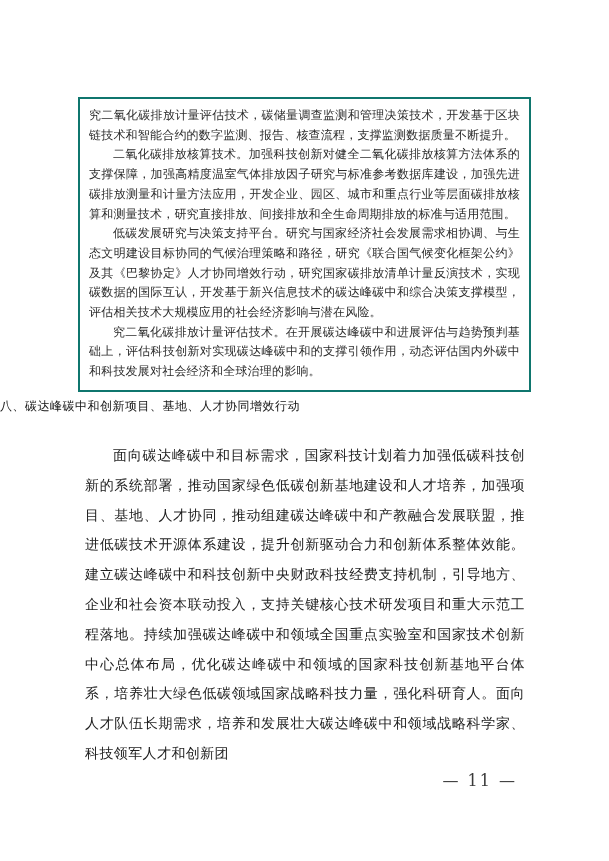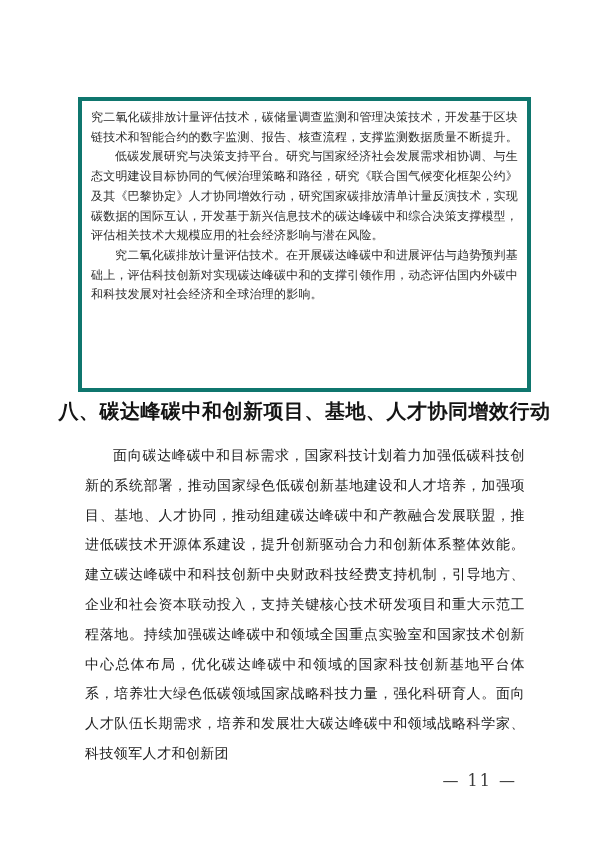--- a/index.html
+++ b/index.html
@@ -13,40 +13,39 @@
     overflow: hidden;
   }
   
   .cont-box {
     position: absolute;
     left: 78px;
     top: 97px;
     width: 453px;
     height: 295px;
     box-sizing: border-box;
-    border: 4px solid #0f766e;
+    border: 2px solid #0f766e;
     padding: 7px 9px 6px 9px;
     color: #2b2b2b;
     font-size: 12px;
     line-height: 19.7px;
     text-align: justify;
     letter-spacing: 0.2px;
   }
   .cont-box p { margin: 0; }
   .cont-box p.indent { text-indent: 2em; }
   
   .section-heading {
     position: absolute;
     left: 0;
     top: 398px;
     width: 100%;
-    text-align: center;
     font-family: "DejaVu Sans", "Liberation Sans", sans-serif;
-    font-weight: bold;
-    font-size: 20px;
+    font-weight: normal;
+    font-size: 12px;
     color: #141414;
     letter-spacing: 0.5px;
   }
   
   .body-text {
     position: absolute;
     left: 85px;
     top: 441px;
     width: 440px;
     color: #1d1d1d;
@@ -67,20 +66,21 @@
     white-space: nowrap;
   }
 </style>
 </head>
 <body>
 
 <div class="page">
 
   <div class="cont-box">
     <p>究二氧化碳排放计量评估技术，碳储量调查监测和管理决策技术，开发基于区块链技术和智能合约的数字监测、报告、核查流程，支撑监测数据质量不断提升。</p>
+    <p class="indent">二氧化碳排放核算技术。加强科技创新对健全二氧化碳排放核算方法体系的支撑保障，加强高精度温室气体排放因子研究与标准参考数据库建设，加强先进碳排放测量和计量方法应用，开发企业、园区、城市和重点行业等层面碳排放核算和测量技术，研究直接排放、间接排放和全生命周期排放的标准与适用范围。</p>
     <p class="indent">低碳发展研究与决策支持平台。研究与国家经济社会发展需求相协调、与生态文明建设目标协同的气候治理策略和路径，研究《联合国气候变化框架公约》及其《巴黎协定》人才协同增效行动，研究国家碳排放清单计量反演技术，实现碳数据的国际互认，开发基于新兴信息技术的碳达峰碳中和综合决策支撑模型，评估相关技术大规模应用的社会经济影响与潜在风险。</p>
     <p class="indent">究二氧化碳排放计量评估技术。在开展碳达峰碳中和进展评估与趋势预判基础上，评估科技创新对实现碳达峰碳中和的支撑引领作用，动态评估国内外碳中和科技发展对社会经济和全球治理的影响。</p>
   </div>
 
   <div class="section-heading">八、碳达峰碳中和创新项目、基地、人才协同增效行动</div>
 
   <div class="body-text">面向碳达峰碳中和目标需求，国家科技计划着力加强低碳科技创新的系统部署，推动国家绿色低碳创新基地建设和人才培养，加强项目、基地、人才协同，推动组建碳达峰碳中和产教融合发展联盟，推进低碳技术开源体系建设，提升创新驱动合力和创新体系整体效能。建立碳达峰碳中和科技创新中央财政科技经费支持机制，引导地方、企业和社会资本联动投入，支持关键核心技术研发项目和重大示范工程落地。持续加强碳达峰碳中和领域全国重点实验室和国家技术创新中心总体布局，优化碳达峰碳中和领域的国家科技创新基地平台体系，培养壮大绿色低碳领域国家战略科技力量，强化科研育人。面向人才队伍长期需求，培养和发展壮大碳达峰碳中和领域战略科学家、科技领军人才和创新团</div>
 
   <div class="page-number">— 11 —</div>
 

